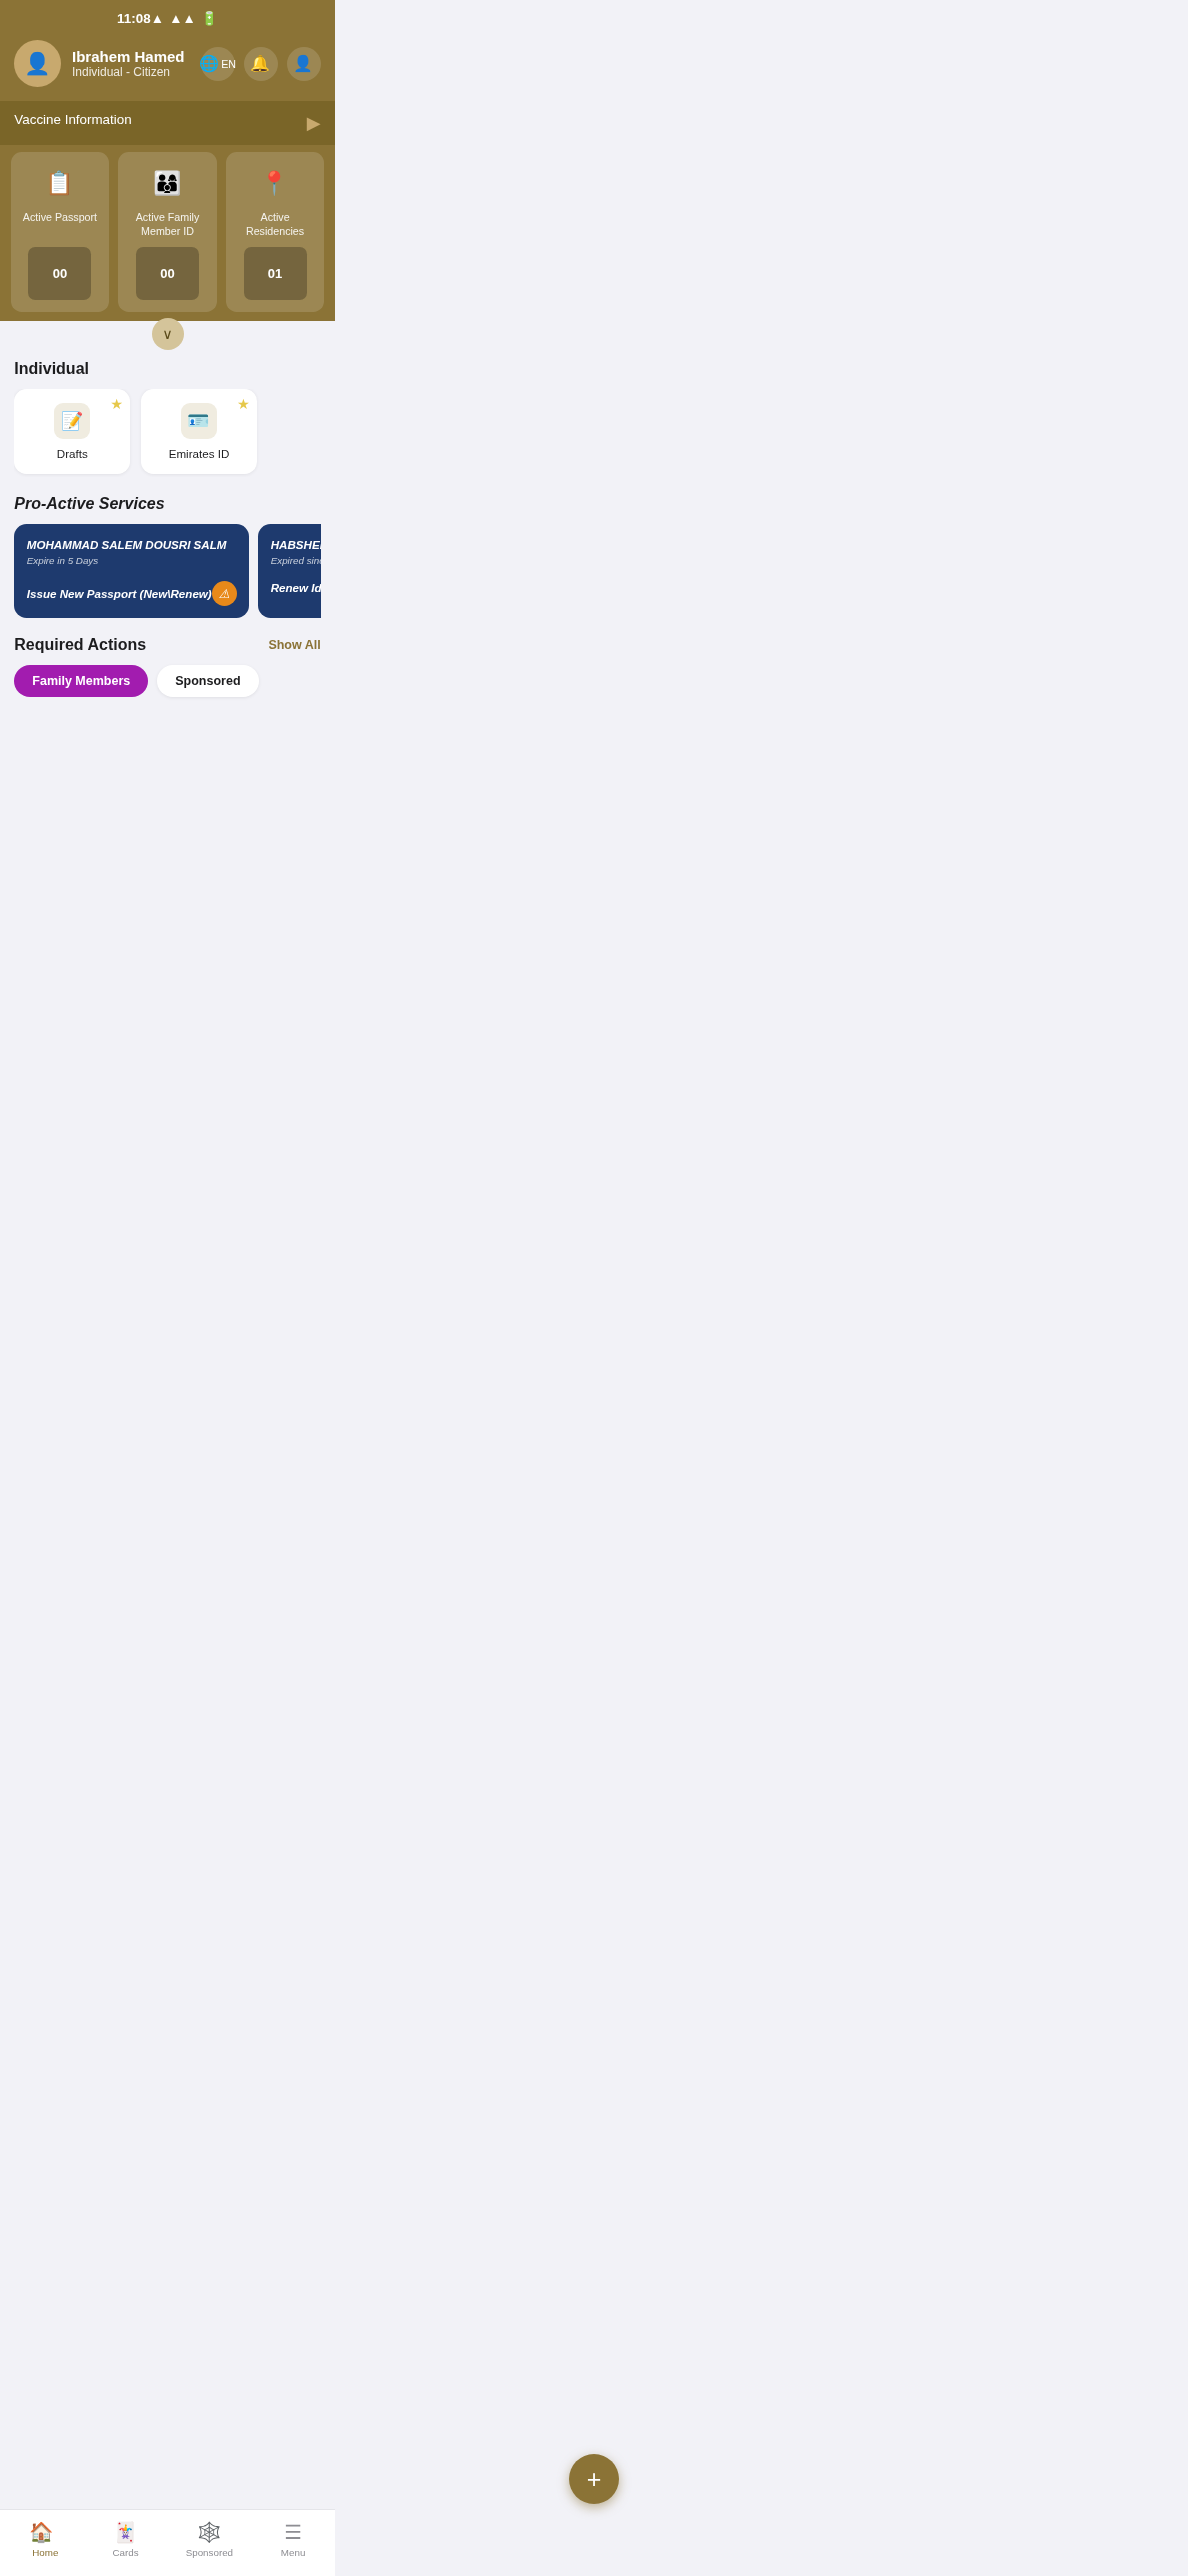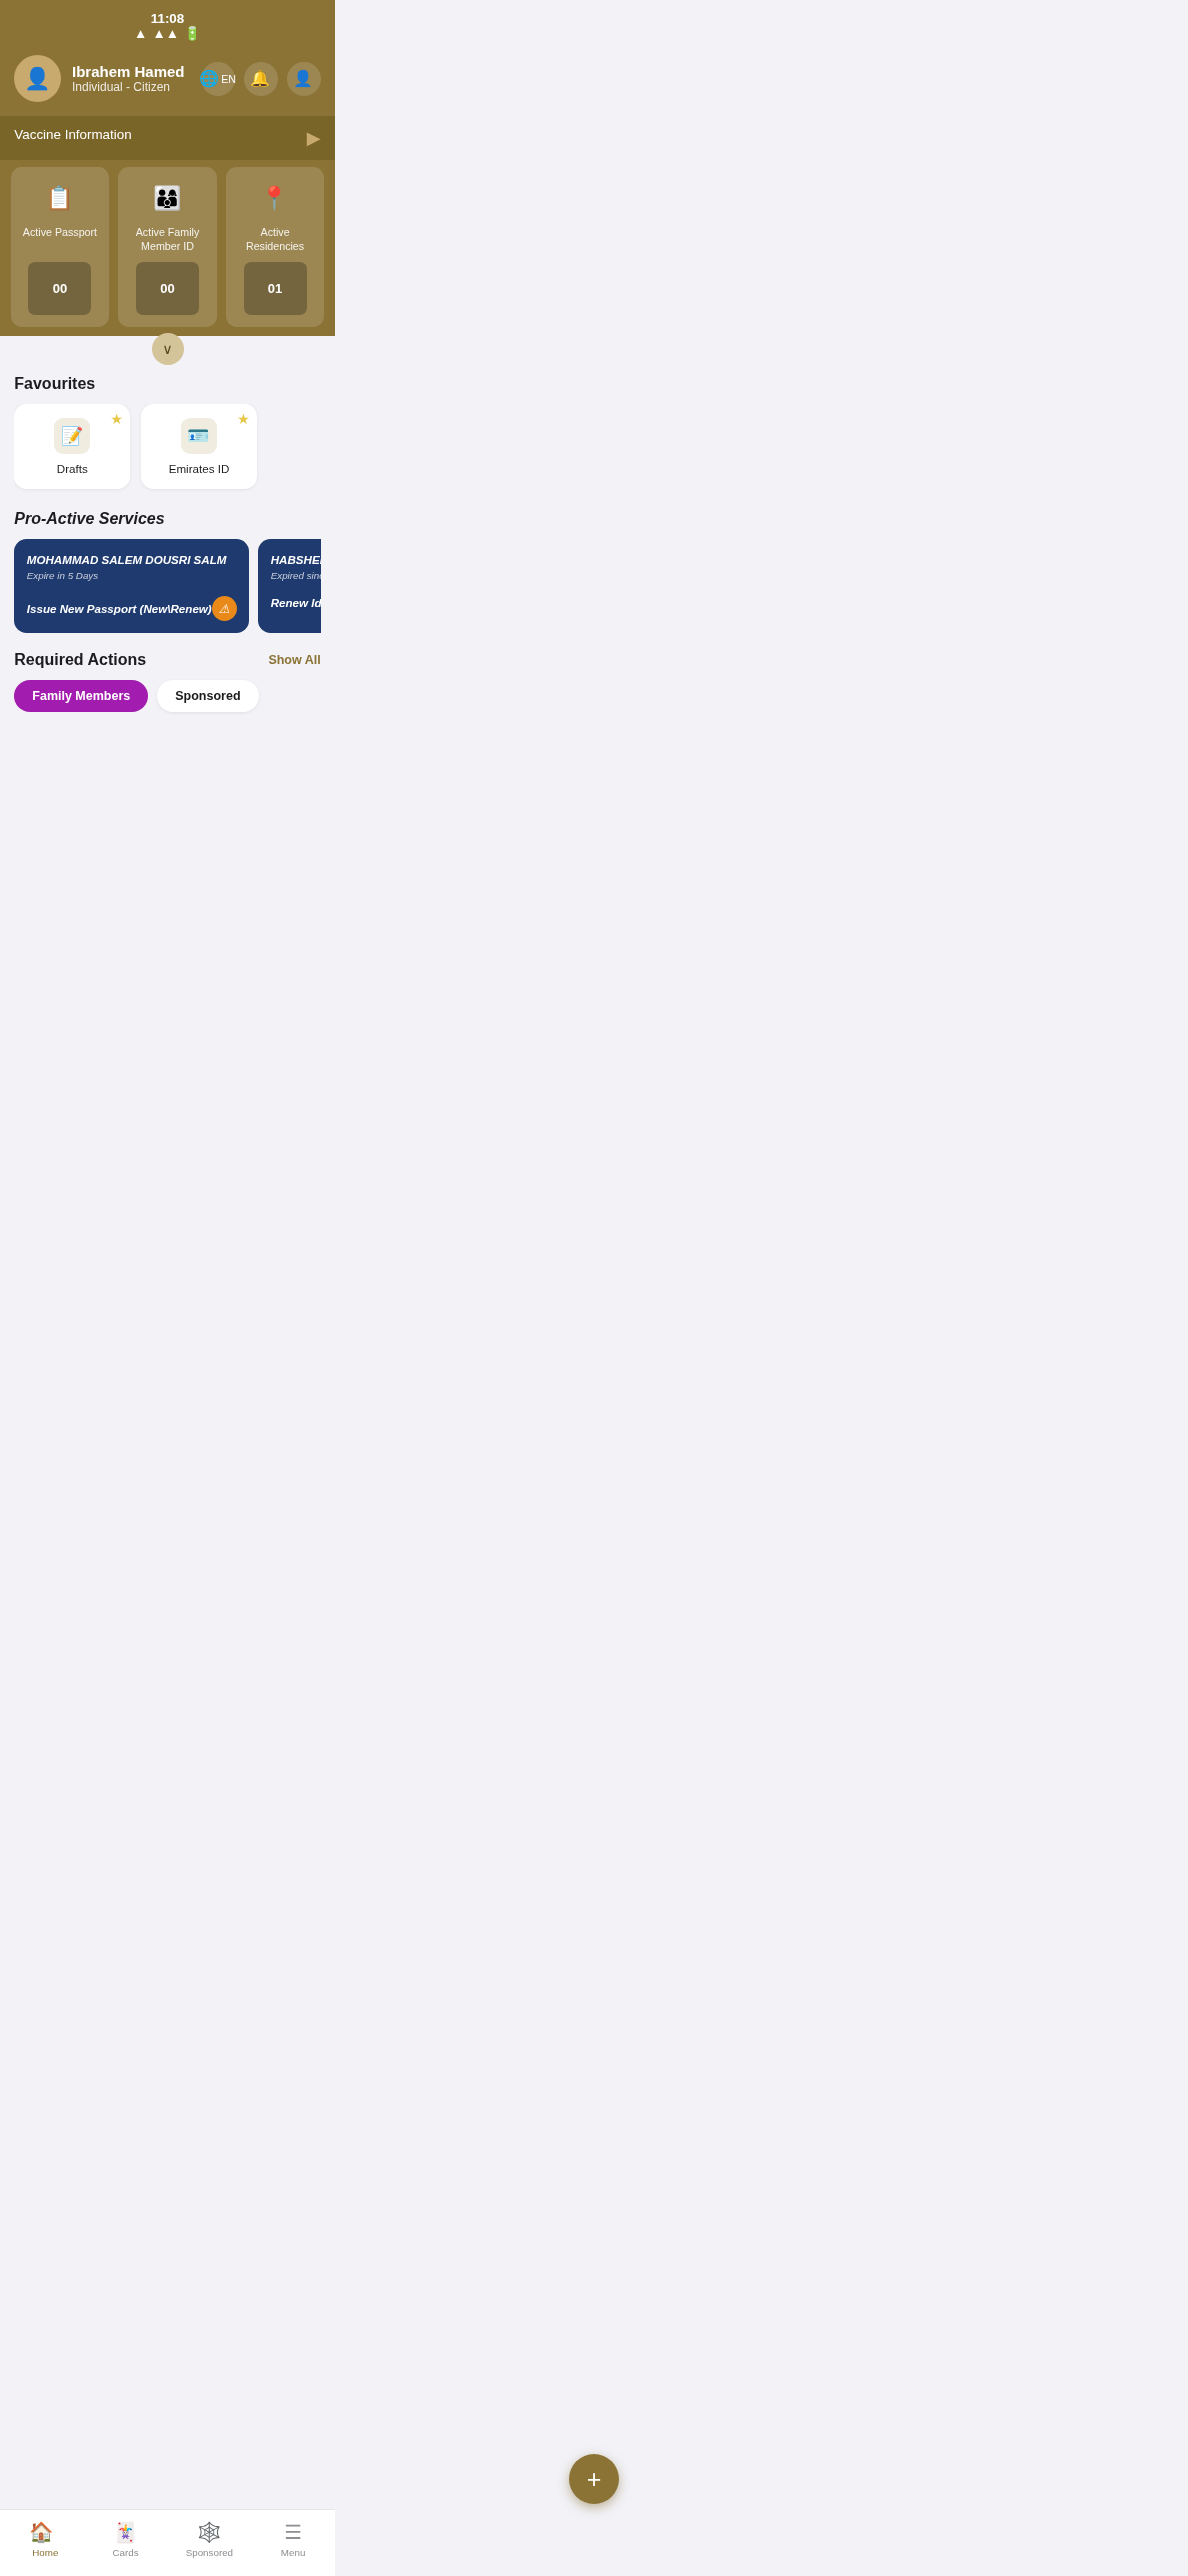--- a/index.html
+++ b/index.html
@@ -16,21 +16,20 @@
     
     .status-bar {
       background: #8b7336;
       display: flex;
       justify-content: center;
       align-items: center;
       padding: 10.7px 14.3px 7.2px;
       color: white;
       font-size: 13.4px;
       font-weight: 600;
-      flex-direction: column;
     }
     .status-icons {
       display: flex;
       gap: 5.4px;
       align-items: center;
     }
 
     
     .header {
       background: #8b7336;
@@ -405,21 +404,21 @@
 </div>
 
 <div class="collapse-handle">
   <div class="collapse-circle">
     <span>∨</span>
   </div>
 </div>
 
 <div class="main-content">
 
-  <div class="section-title">Favourites</div>
+  <div class="section-title">Individual</div>
   <div class="favourites-row">
     <div class="fav-card">
       <span class="fav-unpin">★</span>
       <div class="fav-icon">📝</div>
       <div class="fav-label">Drafts</div>
     </div>
     <div class="fav-card">
       <span class="fav-unpin">★</span>
       <div class="fav-icon">🪪</div>
       <div class="fav-label">Emirates ID</div>

